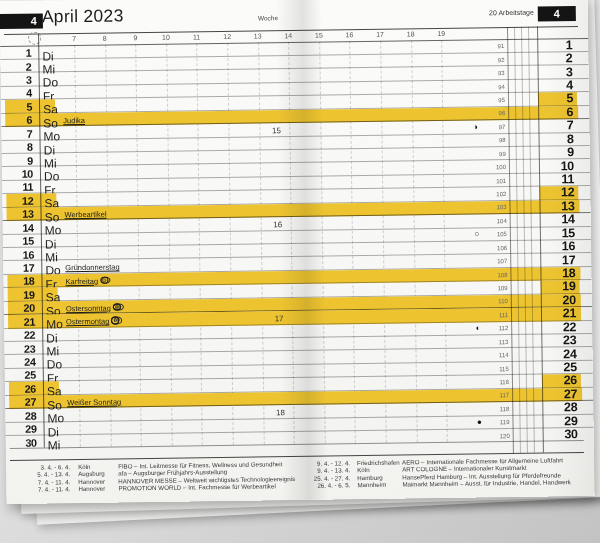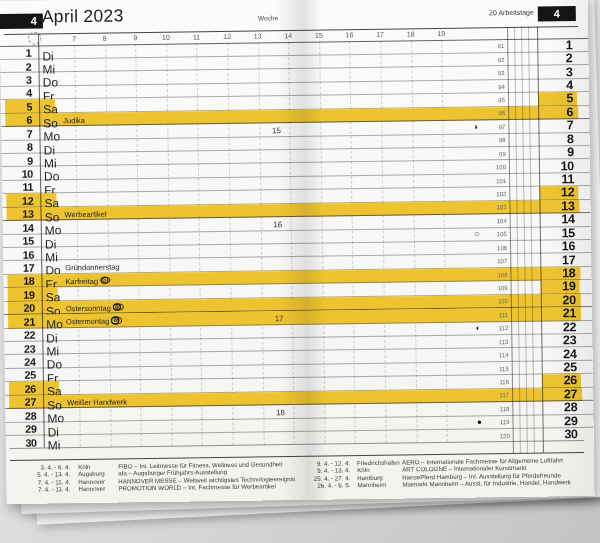--- a/index.html
+++ b/index.html
@@ -31,21 +31,21 @@
     border:1px dashed #999;border-radius:50%;}
   .vline{position:absolute;width:1px;}
   .dash{position:absolute;width:0;border-left:1px dashed rgba(0,0,0,.17);}
   .grid{position:absolute;left:0;top:0;width:588px;height:503px;}
   .row{position:absolute;left:0;width:588px;height:13.43px;}
   .row span{position:absolute;white-space:nowrap;}
   .hl{position:absolute;top:0;bottom:0;background:var(--hl,#edc430);}
   .n-l{left:5px;width:26px;text-align:right;top:0.6px;font-size:10.8px;font-weight:bold;
     letter-spacing:-.3px;color:#161616;}
   .abbr{left:42px;top:3px;font-size:12px;color:#222;}
-  .label{left:62px;top:3px;font-size:7.5px;color:#1c1c1c;}
+  .label{left:62px;top:3px;font-size:7.5px;color:#1c1c1c;text-decoration:underline;}
   .badge{display:inline-block;vertical-align:0.5px;margin-left:2px;font-size:4.5px;
     line-height:5.5px;border:0.8px solid #222;border-radius:50%;padding:0 1px;min-width:4px;
     text-align:center;color:#222;background:transparent;}
   .week{left:264px;width:22px;text-align:center;top:2.6px;font-size:8px;color:#333;}
   .moon{left:466px;width:16px;text-align:center;top:1.6px;font-size:8px;color:#111;}
   .yday{left:478px;width:26px;text-align:right;top:3.8px;font-size:6px;color:#666;}
   .n-r{left:541px;width:31px;text-align:right;top:-0.8px;font-size:12.5px;font-weight:bold;
     letter-spacing:-.3px;color:#161616;}
   .footer{position:absolute;font-size:6.2px;color:#3a3a3a;line-height:7.3px;}
   .footer .fline{position:relative;height:7.3px;}
@@ -291,21 +291,21 @@
           <div class="hl" style="left: 537px; width: 39px;"></div>
           <span class="n-l">26</span>
           <span class="abbr">Sa</span>
           <span class="yday">116</span>
           <span class="n-r">26</span>
         </div>
         <div class="row" style="top: 393.68px; border-top: 1px solid rgba(0, 0, 0, 0.32);">
           <div class="hl" style="left: 4px; width: 573px;"></div>
           <span class="n-l">27</span>
           <span class="abbr">So</span>
-          <span class="label">Weißer Handwerk</span>
+          <span class="label">Weißer Sonntag</span>
           <span class="yday">117</span>
           <span class="n-r">27</span>
         </div>
         <div class="row" style="top: 407.11px; border-top: 1px solid rgba(0, 0, 0, 0.52);">
           <span class="n-l">28</span>
           <span class="abbr">Mo</span>
           <span class="week">18</span>
           <span class="yday">118</span>
           <span class="n-r">28</span>
         </div>

